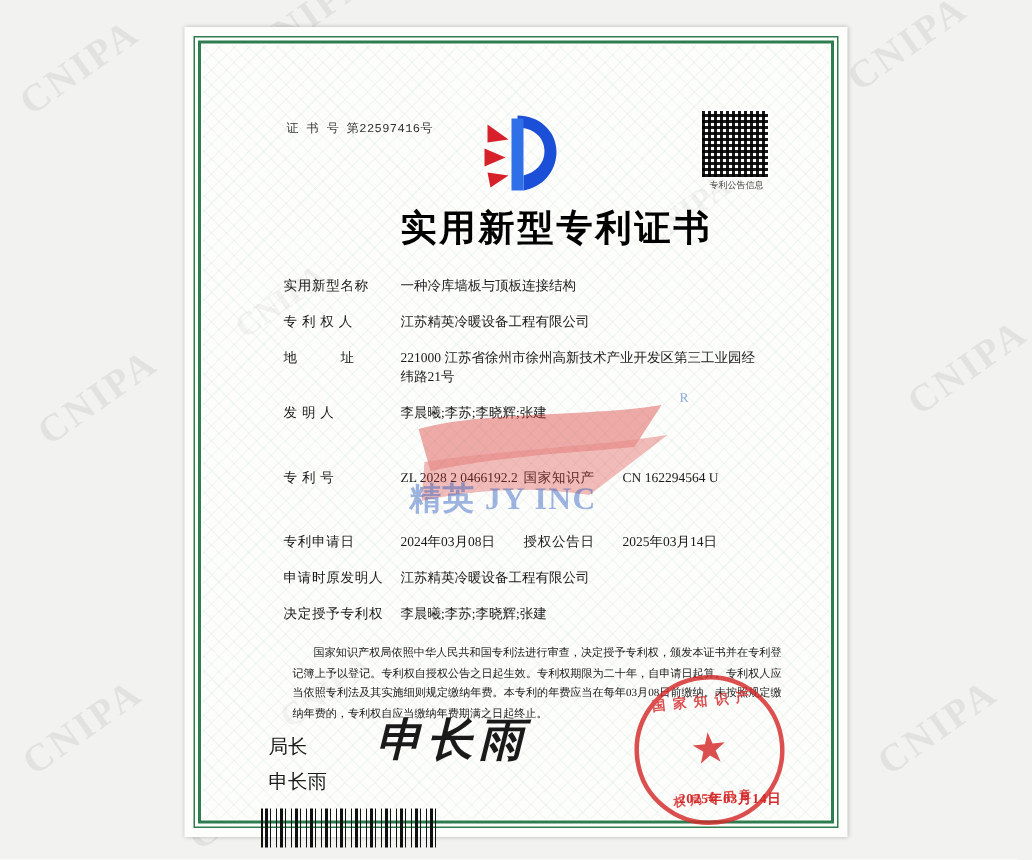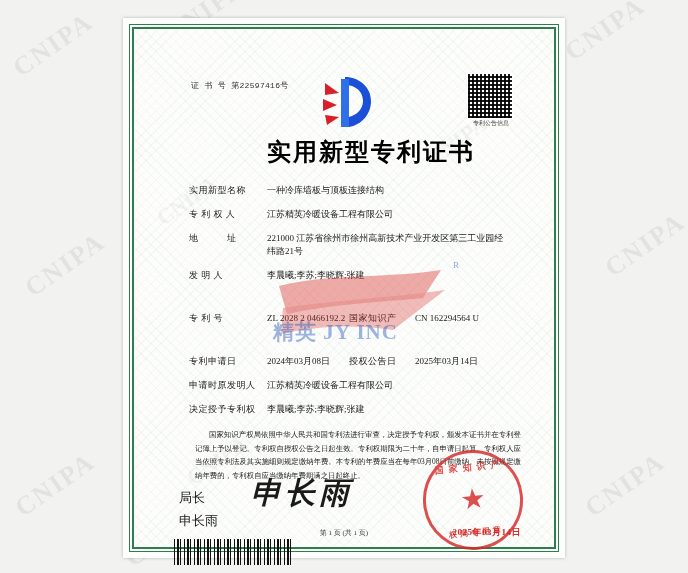--- a/index.html
+++ b/index.html
@@ -406,17 +406,16 @@
     </div>
     <div class="sig-script">申长雨</div>
 
     <div class="seal">
       <div class="seal-top">国家知识产</div>
       <div class="star">★</div>
       <div class="seal-bottom">权局专用章</div>
     </div>
     <div class="seal-date">2025年03月14日</div>
 
-    <div class="page-no">第 1 页 (共 1 页)</div>
   </div>
 
   <div class="barcode"></div>
 </div>
 
 </body></html>

